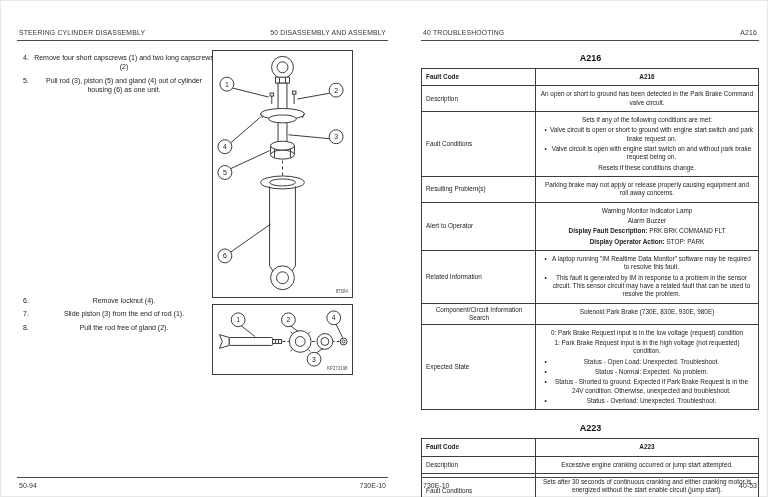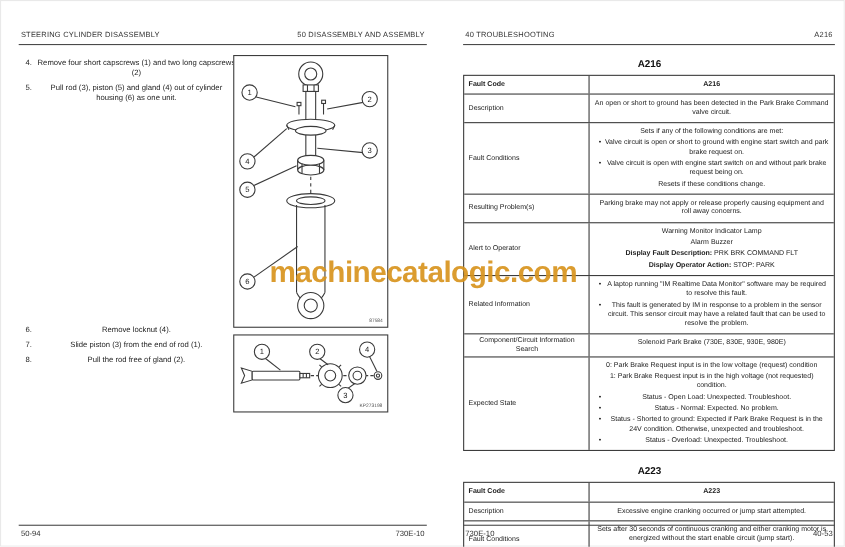--- a/index.html
+++ b/index.html
@@ -342,14 +342,13 @@
           </div>
         </div>
     </div>
 
     <div class="page-footer">
       <span>730E-10</span>
       <span>40-53</span>
     </div>
   </div>
 
-  <div class="watermark" style="color: rgb(216, 148, 30);">machinecatalogic.com</div>
 </div>
 
 </body></html>

